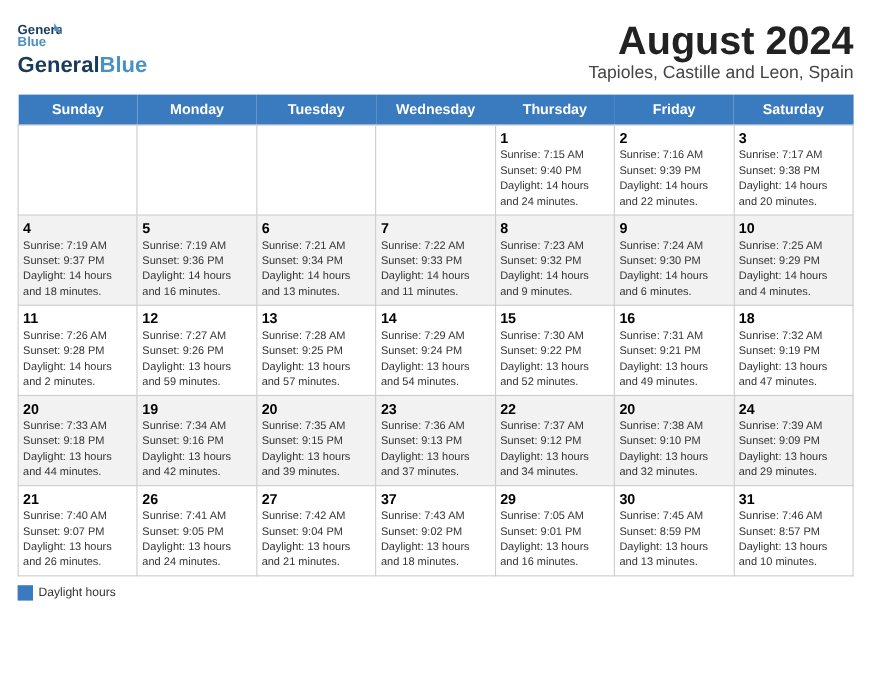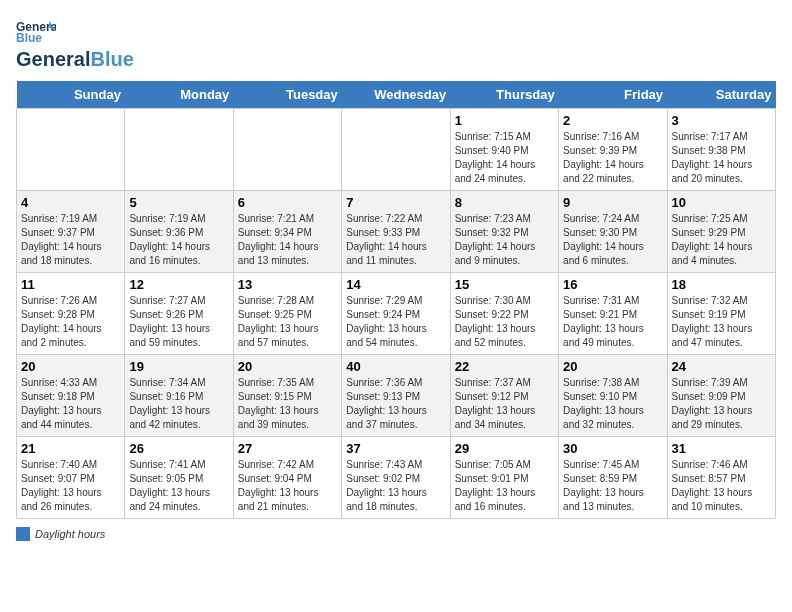--- a/index.html
+++ b/index.html
@@ -40,21 +40,21 @@
     }
     table {
       width: 100%;
       border-collapse: collapse;
       font-size: 11px;
     }
     th {
       background-color: #3a7abf;
       color: #fff;
       padding: 6px 4px;
-      text-align: right;
+      text-align: center;
       font-size: 13px;
       font-weight: bold;
     }
     td {
       border: 1px solid #ccc;
       vertical-align: top;
       padding: 4px;
       height: 80px;
       width: 108px;
     }
@@ -76,21 +76,20 @@
       font-size: 10px;
       color: #333;
       line-height: 1.4;
     }
     .footer {
       display: flex;
       align-items: center;
       margin-top: 8px;
       font-size: 11px;
       color: #333;
-      font-style: italic;
     }
     .legend-box {
       width: 14px;
       height: 14px;
       background: #3a7abf;
       display: inline-block;
       margin-right: 5px;
     }
   </style>
 </head>
@@ -101,20 +100,24 @@
     <svg class="logo-icon" viewBox="0 0 60 40">
       <text x="0" y="20" font-size="18" font-weight="bold" fill="#1a3a5c">General</text>
       <text x="0" y="36" font-size="18" font-weight="bold" fill="#4a90c4">Blue</text>
       <polygon points="50,5 60,20 50,15" fill="#4a90c4"></polygon>
     </svg>
     <div style="display:flex;align-items:baseline;gap:0">
       <span style="font-size:20px;font-weight:bold;color:#1a3a5c;">General</span>
         <span style="font-size:20px;font-weight:bold;color:#4a90c4;">Blue</span>
     </div>
   </div>
+  <div class="title-area">
+    <div class="main-title">August 2024</div>
+    <div class="subtitle">Tapioles, Castille and Leon, Spain</div>
+  </div>
 </div>
 
 <table>
   <thead>
     <tr id="weekday-header">
         <th>Sunday</th>
         <th>Monday</th>
         <th>Tuesday</th>
         <th>Wednesday</th>
         <th>Thursday</th>
@@ -231,38 +234,38 @@
         <td>
           <div class="day-num">18</div>
           <div class="day-detail">Sunrise: 7:32 AM
 Sunset: 9:19 PM
 Daylight: 13 hours and 47 minutes.</div>
         </td>
       </tr>
       <tr>
         <td>
           <div class="day-num">20</div>
-          <div class="day-detail">Sunrise: 4:33 AM
+          <div class="day-detail">Sunrise: 7:33 AM
 Sunset: 9:18 PM
 Daylight: 13 hours and 44 minutes.</div>
         </td>
         <td>
           <div class="day-num">19</div>
           <div class="day-detail">Sunrise: 7:34 AM
 Sunset: 9:16 PM
 Daylight: 13 hours and 42 minutes.</div>
         </td>
         <td>
           <div class="day-num">20</div>
           <div class="day-detail">Sunrise: 7:35 AM
 Sunset: 9:15 PM
 Daylight: 13 hours and 39 minutes.</div>
         </td>
         <td>
-          <div class="day-num">40</div>
+          <div class="day-num">23</div>
           <div class="day-detail">Sunrise: 7:36 AM
 Sunset: 9:13 PM
 Daylight: 13 hours and 37 minutes.</div>
         </td>
         <td>
           <div class="day-num">22</div>
           <div class="day-detail">Sunrise: 7:37 AM
 Sunset: 9:12 PM
 Daylight: 13 hours and 34 minutes.</div>
         </td>

